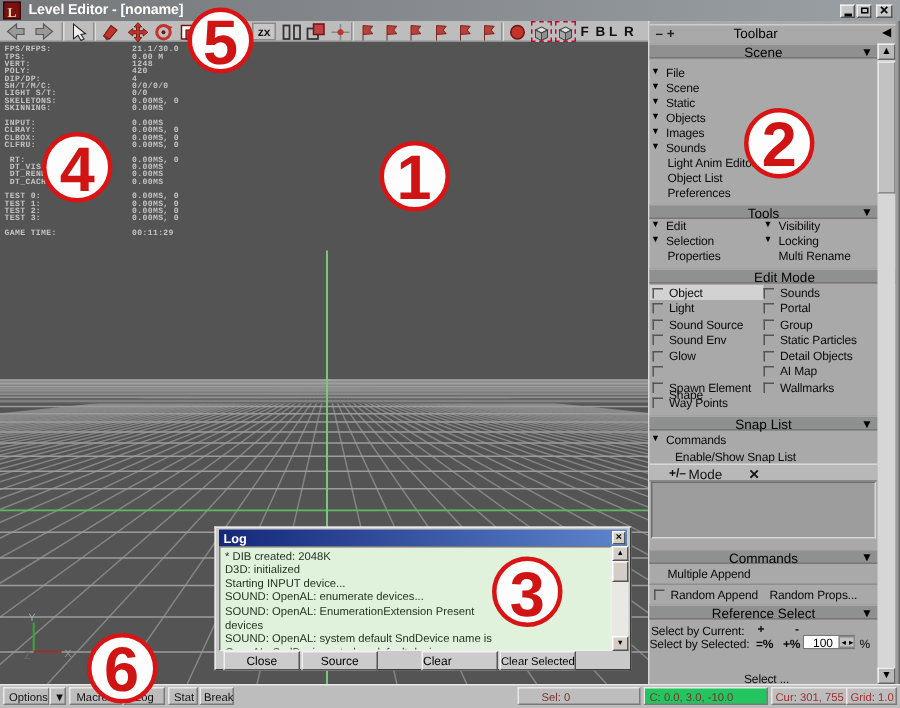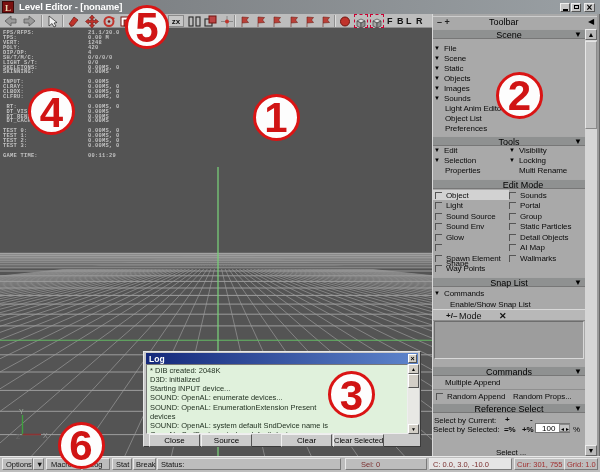--- a/index.html
+++ b/index.html
@@ -395,21 +395,21 @@
     <span style="position:absolute;right:1px;top:1px;width:9px;height:9px;background:#d2cec6;border:1px solid;border-color:#fff #555 #555 #fff;font:bold 7px 'Liberation Sans';color:#000;text-align:center;line-height:8px">×</span>
   </div>
   <div style="position:absolute;left:2px;top:12px;width:262px;height:70px;background:#e0f1dc;border:1px solid;border-color:#777 #eee #eee #777;font:7.5px 'Liberation Sans';line-height:9.15px;color:#233323;padding:1px 0 0 3px;overflow:hidden;white-space:nowrap">* DIB created: 2048K<br>D3D: initialized<br>Starting INPUT device...<br>SOUND: OpenAL: enumerate devices...<br>SOUND: OpenAL: EnumerationExtension Present<br>devices<br>SOUND: OpenAL: system  default SndDevice name is<br>OpenAL: SndDevice orted  as  default  device</div>
   <div style="position:absolute;left:264px;top:12px;width:11px;height:70px;background:#e8e8e4">
     <div style="position:absolute;left:0;top:0;width:11px;height:10px;background:#d2cec6;border:1px solid;border-color:#fff #555 #555 #fff;font:5px 'Liberation Sans';text-align:center;line-height:9px">▲</div>
     <div style="position:absolute;left:0;top:10px;width:11px;height:14px;background:#d2cec6;border:1px solid;border-color:#fff #555 #555 #fff"></div>
     <div style="position:absolute;left:0;top:60px;width:11px;height:10px;background:#d2cec6;border:1px solid;border-color:#fff #555 #555 #fff;font:5px 'Liberation Sans';text-align:center;line-height:9px">▼</div>
   </div>
   <div style="position:absolute;left:5px;top:82px;width:51px;height:13px;background:#cbcbcb;border:1px solid;border-color:#f0f0f0 #555 #555 #f0f0f0;font:8px 'Liberation Sans';text-align:center;line-height:12px;color:#000;white-space:nowrap">Close</div>
   <div style="position:absolute;left:57px;top:82px;width:51px;height:13px;background:#cbcbcb;border:1px solid;border-color:#f0f0f0 #555 #555 #f0f0f0;font:8px 'Liberation Sans';text-align:center;line-height:12px;color:#000;white-space:nowrap">Source</div>
-  <div style="position:absolute;left:137px;top:82px;width:51px;height:13px;background:#cbcbcb;border:1px solid;border-color:#f0f0f0 #555 #555 #f0f0f0;font:8px 'Liberation Sans';text-align:center;line-height:12px;color:#000;white-space:nowrap">Clear</div>
+  <div style="position:absolute;left:137px;top:82px;width:51px;height:13px;background:#cbcbcb;border:1px solid;border-color:#f0f0f0 #555 #555 #f0f0f0;font:8px 'Liberation Sans';line-height:12px;color:#000;white-space:nowrap">Clear</div>
   <div style="position:absolute;left:189px;top:82px;width:51px;height:13px;background:#cbcbcb;border:1px solid;border-color:#f0f0f0 #555 #555 #f0f0f0;font:7.5px 'Liberation Sans';text-align:center;line-height:12px;color:#000;white-space:nowrap">Clear Selected</div>
 </div>
 
 <div style="position:absolute;left:0;top:456px;width:600px;height:16px;background:#bdbdbd;border-top:1px solid #e8e8e8">
 </div>
 <div style="position:absolute;left:2px;top:458px;width:31px;height:12px;background:#bdbdbd;border-top:1px solid #e9e9e9;border-left:1px solid #e9e9e9;border-bottom:1px solid #7a7a7a;border-right:1px solid #7a7a7a;">
       <span style="position:absolute;left:3px;top:1px;font:normal 7.5px 'Liberation Sans';color:#111;white-space:nowrap">Options</span>
     </div>
 <div style="position:absolute;left:33px;top:458px;width:11px;height:12px;background:#bdbdbd;border-top:1px solid #e9e9e9;border-left:1px solid #e9e9e9;border-bottom:1px solid #7a7a7a;border-right:1px solid #7a7a7a;">
       <span style="position:absolute;left:2px;top:1px;font:normal 7.5px 'Liberation Sans';color:#111;white-space:nowrap">▼</span>
@@ -419,27 +419,24 @@
     </div>
 <div style="position:absolute;left:82px;top:458px;width:28px;height:12px;background:#bdbdbd;border-top:1px solid #e9e9e9;border-left:1px solid #e9e9e9;border-bottom:1px solid #7a7a7a;border-right:1px solid #7a7a7a;">
       <span style="position:absolute;left:7px;top:1px;font:normal 7.5px 'Liberation Sans';color:#111;white-space:nowrap">Log</span>
     </div>
 <div style="position:absolute;left:112px;top:458px;width:20px;height:12px;background:#bdbdbd;border-top:1px solid #e9e9e9;border-left:1px solid #e9e9e9;border-bottom:1px solid #7a7a7a;border-right:1px solid #7a7a7a;">
       <span style="position:absolute;left:3px;top:1px;font:normal 7.5px 'Liberation Sans';color:#111;white-space:nowrap">Stat</span>
     </div>
 <div style="position:absolute;left:133px;top:458px;width:23px;height:12px;background:#bdbdbd;border-top:1px solid #e9e9e9;border-left:1px solid #e9e9e9;border-bottom:1px solid #7a7a7a;border-right:1px solid #7a7a7a;text-decoration:underline;">
       <span style="position:absolute;left:2px;top:1px;font:normal 7.5px 'Liberation Sans';color:#111;white-space:nowrap">Break</span>
     </div>
-<div style="position:absolute;left:157px;top:458px;width:184px;height:12px;background:#bdbdbd;border-top:1px solid #e9e9e9;border-left:1px solid #e9e9e9;border-bottom:1px solid #7a7a7a;border-right:1px solid #7a7a7a;">
-      <span style="position:absolute;left:3px;top:1px;font:normal 7.5px 'Liberation Sans';color:#111;white-space:nowrap">Status:</span>
-    </div>
 <div style="position:absolute;left:345px;top:458px;width:82px;height:12px;background:#bdbdbd;border-top:1px solid #e9e9e9;border-left:1px solid #e9e9e9;border-bottom:1px solid #7a7a7a;border-right:1px solid #7a7a7a;">
       <span style="position:absolute;left:15px;top:1px;font:normal 7.5px 'Liberation Sans';color:#7b3030;white-space:nowrap">Sel: 0</span>
     </div>
-<div style="position:absolute;left:429px;top:458px;width:83px;height:12px;background:#e5e5e5;border-top:1px solid #e9e9e9;border-left:1px solid #e9e9e9;border-bottom:1px solid #7a7a7a;border-right:1px solid #7a7a7a;">
+<div style="position:absolute;left:429px;top:458px;width:83px;height:12px;background:#22c55e;border-top:1px solid #e9e9e9;border-left:1px solid #e9e9e9;border-bottom:1px solid #7a7a7a;border-right:1px solid #7a7a7a;">
       <span style="position:absolute;left:3px;top:1px;font:normal 7.5px 'Liberation Sans';color:#7b3030;white-space:nowrap">C: 0.0, 3.0, -10.0</span>
     </div>
 <div style="position:absolute;left:514px;top:458px;width:57px;height:12px;background:#bdbdbd;border-top:1px solid #e9e9e9;border-left:1px solid #e9e9e9;border-bottom:1px solid #7a7a7a;border-right:1px solid #7a7a7a;">
       <span style="position:absolute;left:2px;top:1px;font:normal 7.5px 'Liberation Sans';color:#a03030;white-space:nowrap">Cur: 301, 755</span>
     </div>
 <div style="position:absolute;left:564px;top:458px;width:34px;height:12px;background:#bdbdbd;border-top:1px solid #e9e9e9;border-left:1px solid #e9e9e9;border-bottom:1px solid #7a7a7a;border-right:1px solid #7a7a7a;">
       <span style="position:absolute;left:2px;top:1px;font:normal 7.5px 'Liberation Sans';color:#a03030;white-space:nowrap">Grid: 1.0</span>
     </div>
 
 <div style="position:absolute;left:252.5px;top:93.5px;width:47.0px;height:47.0px;border-radius:50%;background:#fdfdfd;border:3.6px solid #da1414;box-sizing:border-box;z-index:50;">

